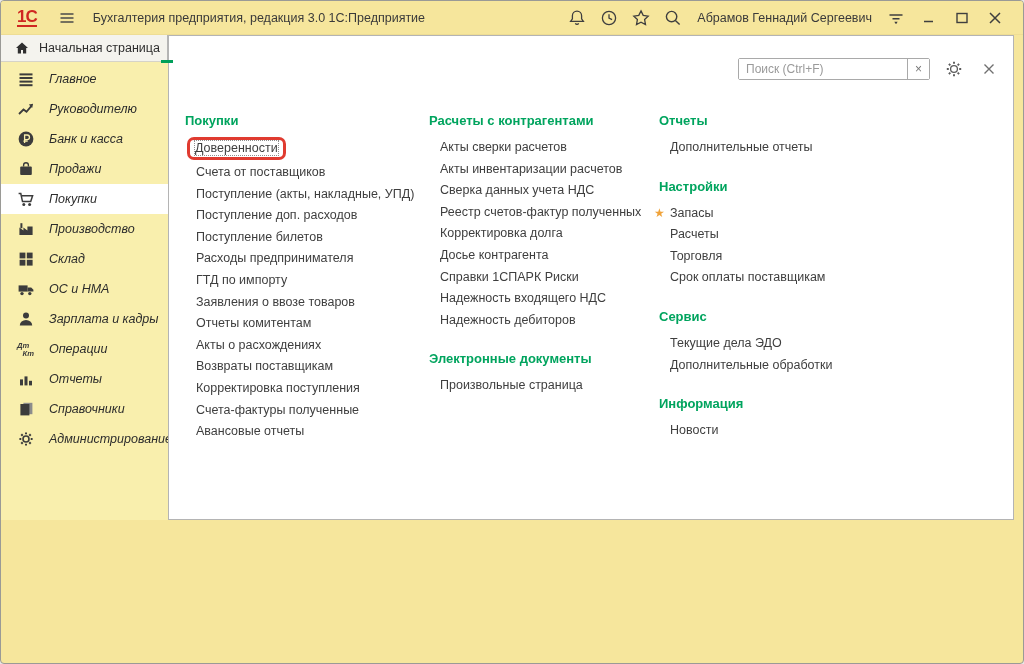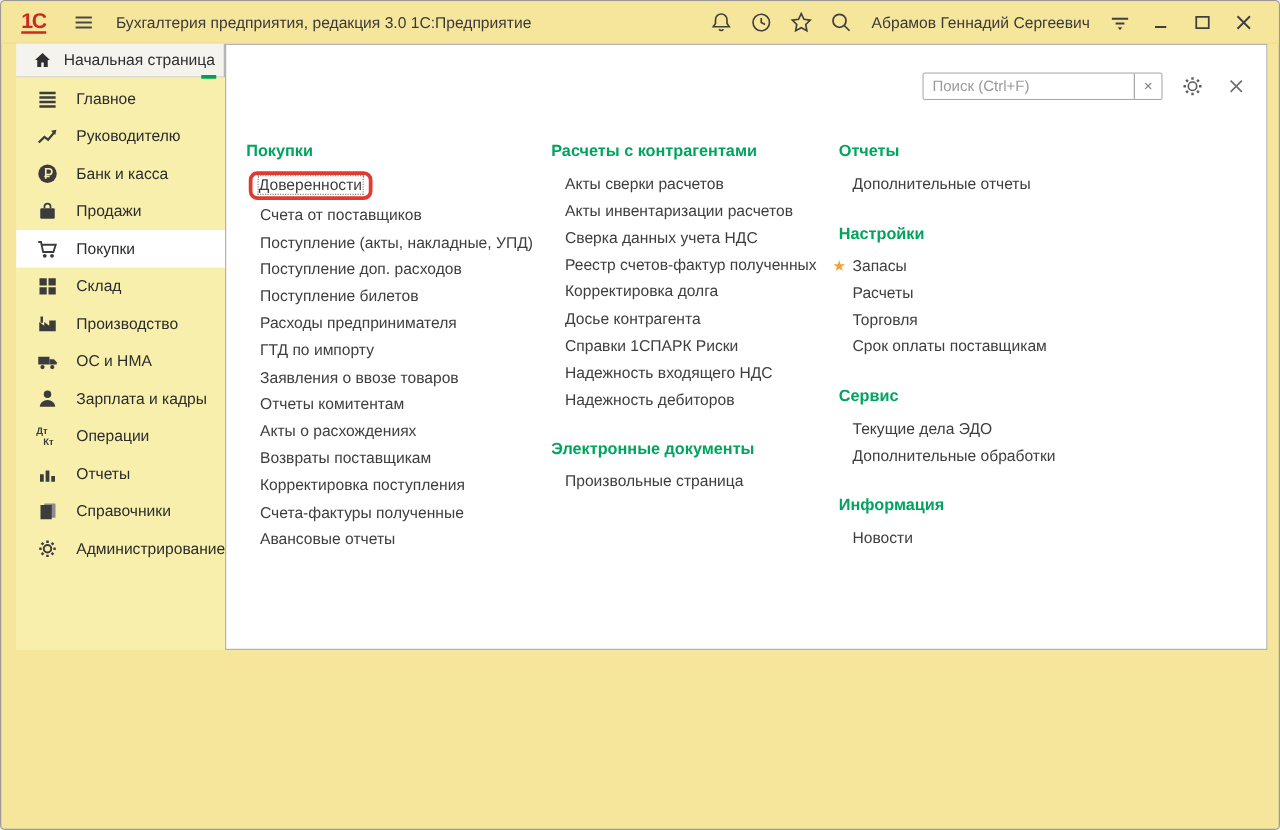--- a/index.html
+++ b/index.html
@@ -12,27 +12,27 @@
   
   .titlebar{height:34px;display:flex;align-items:center;padding:0 12px 0 16px;background:#f6e69c;border-bottom:1px solid #eedd94;}
   .logo{color:#cf2721;font-weight:800;font-size:17px;letter-spacing:-1px;margin-right:14px;border-bottom:2px solid #cf2721;line-height:16px;}
   .tb-ico{width:22px;height:22px;display:flex;align-items:center;justify-content:center;margin:0 5px;flex:0 0 auto;}
   .tb-ico svg{display:block;}
   .tb-title{font-size:12.5px;color:#3a3a3a;margin-left:10px;flex:0 0 auto;}
   .tb-spacer{flex:1;}
   .tb-user{font-size:12.5px;color:#3a3a3a;margin:0 8px;white-space:nowrap;}
   .winctl{margin-left:6px;}
   
-  .body{display:flex;height:495px;padding:0 9px 10px 12px;}
+  .body{display:flex;height:495px;padding:0 9px 10px 0;}
   .sidebar{width:167px;flex:0 0 167px;background:#f9efad;display:flex;flex-direction:column;}
   .home-tab{height:27px;background:#f4f3ee;border-right:1px solid #b5b5b5;border-bottom:1px solid #d6d3c8;
     display:flex;align-items:center;padding-left:13px;gap:9px;font-size:12.5px;color:#2e2e2e;cursor:pointer;}
   .home-tab svg{display:block;}
   .nav{padding-top:2px;}
-  .nav-item{height:30px;display:flex;align-items:center;padding-left:15px;gap:13px;font-size:12.5px;color:#2c2c2c;cursor:pointer;white-space:nowrap;}
+  .nav-item{height:30px;display:flex;align-items:center;padding-left:15px;gap:13px;font-size:12.5px;color:#2c2c2c;cursor:pointer;white-space:nowrap;font-style:italic;}
   .nav-item.active{background:#ffffff;}
   .nav-ico{width:20px;height:20px;display:flex;align-items:center;justify-content:center;flex:0 0 20px;}
   .nav-ico svg{display:block;}
   .green-dash{position:absolute;left:160px;top:59px;width:12px;height:3px;background:#00a05a;z-index:5;}
   
   .panel{flex:1;background:#ffffff;border:1px solid #b4b4b4;position:relative;overflow:hidden;}
   .panel-toolbar{display:flex;justify-content:flex-end;align-items:center;gap:13px;padding:21px 13px 0 0;height:45px;}
   .search-group{display:flex;height:22px;border:1px solid #a9a9a9;background:#fff;border-radius:2px;}
   .search-group input{border:none;outline:none;width:168px;padding:0 7px;font-size:12px;font-family:"Liberation Sans",sans-serif;color:#444;}
   .search-group input::placeholder{color:#9a9a9a;}
@@ -178,38 +178,38 @@
                 <path d="M1.6 3.6 h2.2 l1.7 8 h8.2 l1.9 -5.8 H5" fill="none" stroke="#3c3c3c" stroke-width="1.5"></path>
                 <circle cx="6.8" cy="14.6" r="1.5" fill="#3c3c3c"></circle>
                 <circle cx="12.6" cy="14.6" r="1.5" fill="#3c3c3c"></circle>
               </svg>
             </span>
             <span>Покупки</span>
           </div>
           <div class="nav-item">
             <span class="nav-ico">
               <svg width="18" height="18" viewBox="0 0 18 18">
+                <rect x="3.4" y="3.2" width="2" height="5" fill="#3c3c3c"></rect>
+                <path d="M2.4 15 V7.6 l4 3 v-3 l4 3 V6.4 h5.2 V15 Z" fill="#3c3c3c"></path>
+              </svg>
+            </span>
+            <span>Производство</span>
+          </div>
+          <div class="nav-item">
+            <span class="nav-ico">
+              <svg width="18" height="18" viewBox="0 0 18 18">
                 <g fill="#3c3c3c">
                   <rect x="2.6" y="2.6" width="5.8" height="5.8"></rect>
                   <rect x="9.8" y="2.6" width="5.8" height="5.8"></rect>
                   <rect x="2.6" y="9.8" width="5.8" height="5.8"></rect>
                   <rect x="9.8" y="9.8" width="5.8" height="5.8"></rect>
                 </g>
               </svg>
             </span>
             <span>Склад</span>
-          </div>
-          <div class="nav-item">
-            <span class="nav-ico">
-              <svg width="18" height="18" viewBox="0 0 18 18">
-                <rect x="3.4" y="3.2" width="2" height="5" fill="#3c3c3c"></rect>
-                <path d="M2.4 15 V7.6 l4 3 v-3 l4 3 V6.4 h5.2 V15 Z" fill="#3c3c3c"></path>
-              </svg>
-            </span>
-            <span>Производство</span>
           </div>
           <div class="nav-item">
             <span class="nav-ico">
               <svg width="18" height="18" viewBox="0 0 18 18">
                 <rect x="1.6" y="5.4" width="9" height="6.2" fill="#3c3c3c"></rect>
                 <path d="M10.6 7.4 h3.6 l2.2 2.4 v1.8 h-5.8 Z" fill="#3c3c3c"></path>
                 <circle cx="5" cy="13.6" r="1.7" fill="#3c3c3c"></circle>
                 <circle cx="12.8" cy="13.6" r="1.7" fill="#3c3c3c"></circle>
               </svg>
             </span>

